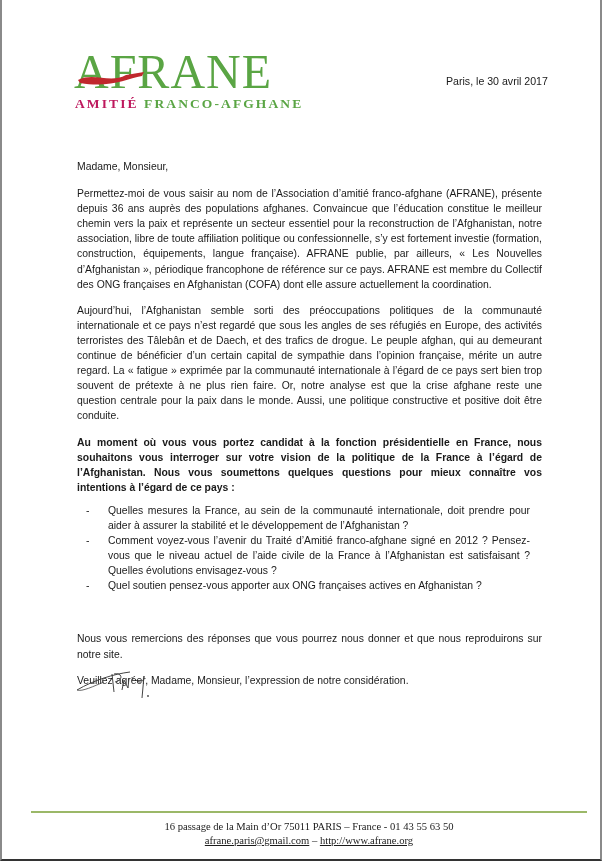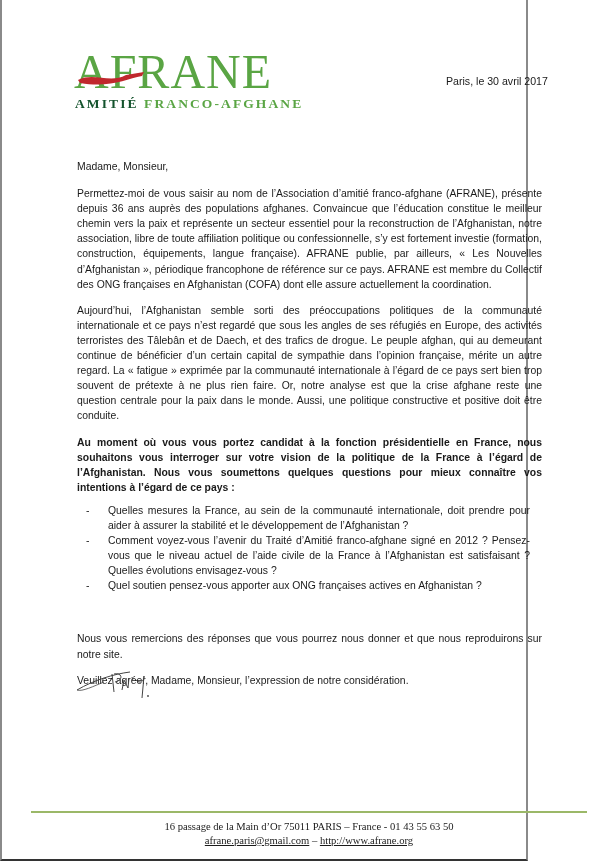--- a/index.html
+++ b/index.html
@@ -4,39 +4,39 @@
 <style>
   html, body { margin: 0; padding: 0; }
   body {
     width: 614px; height: 861px; overflow: hidden;
     background: #ffffff;
     font-family: "Liberation Sans", "DejaVu Sans", sans-serif;
     color: #1a1a1a;
     position: relative;
   }
   .page {
-    position: absolute; left: 0; top: 0; width: 528px; height: 861px;
+    position: absolute; left: 0; top: 0; width: 602px; height: 861px;
     box-sizing: border-box;
     border-left: 2px solid #8a8a8a;
     border-right: 2px solid #8a8a8a;
     border-bottom: 2px solid #333;
   }
   .logo { position: absolute; left: 72px; top: 46px; width: 210px; height: 70px; }
   .logo-main {
     position: absolute; left: 0; top: 0;
     font-family: "Liberation Serif", "DejaVu Serif", serif;
     font-size: 48px; line-height: 52px; color: #5aa544; letter-spacing: 1px;
   }
   .logo-swoosh { position: absolute; left: 2px; top: 20px; width: 70px; height: 20px; }
   .logo-sub {
     position: absolute; left: 1px; top: 50px;
     font-family: "Liberation Serif", "DejaVu Serif", serif;
     font-size: 13.5px; font-weight: bold; letter-spacing: 2.1px; white-space: nowrap;
   }
-  .logo-sub .red { color: #14532d; }
+  .logo-sub .red { color: #be185d; }
   .logo-sub .green { color: #5aa544; }
   .date {
     position: absolute; left: 444px; top: 75px;
     font-size: 10.6px; color: #1a1a1a; white-space: nowrap;
   }
   .body-text {
     position: absolute; left: 75px; top: 148px; width: 465px;
     font-size: 10.4px; line-height: 15.1px;
   }
   .body-text p { margin: 11px 0 10px 0; text-align: justify; }

